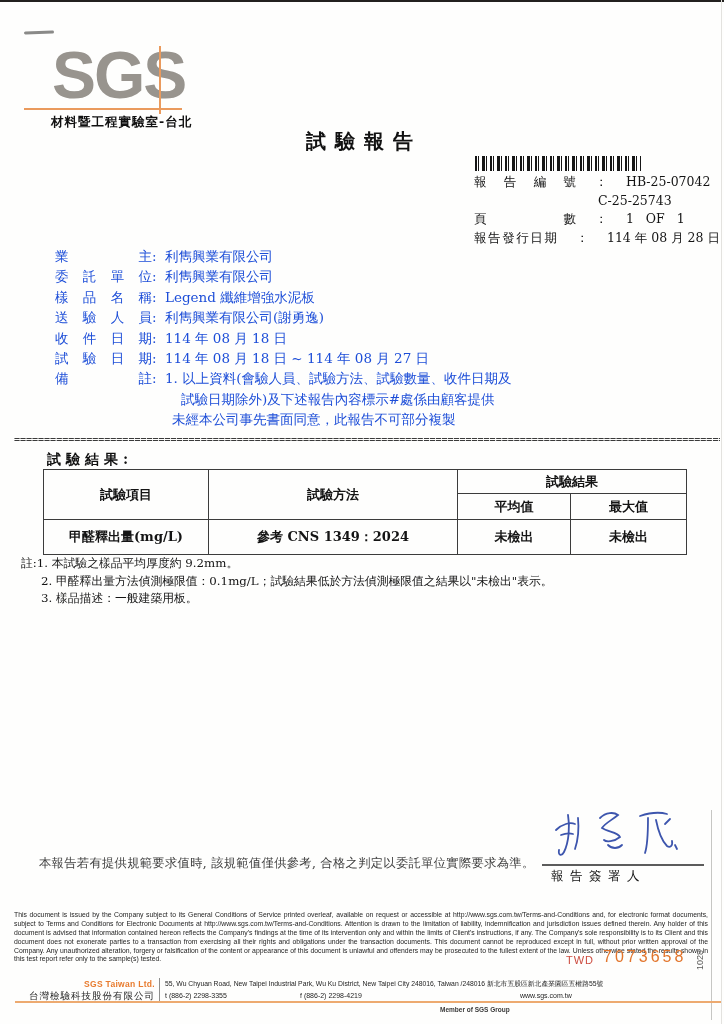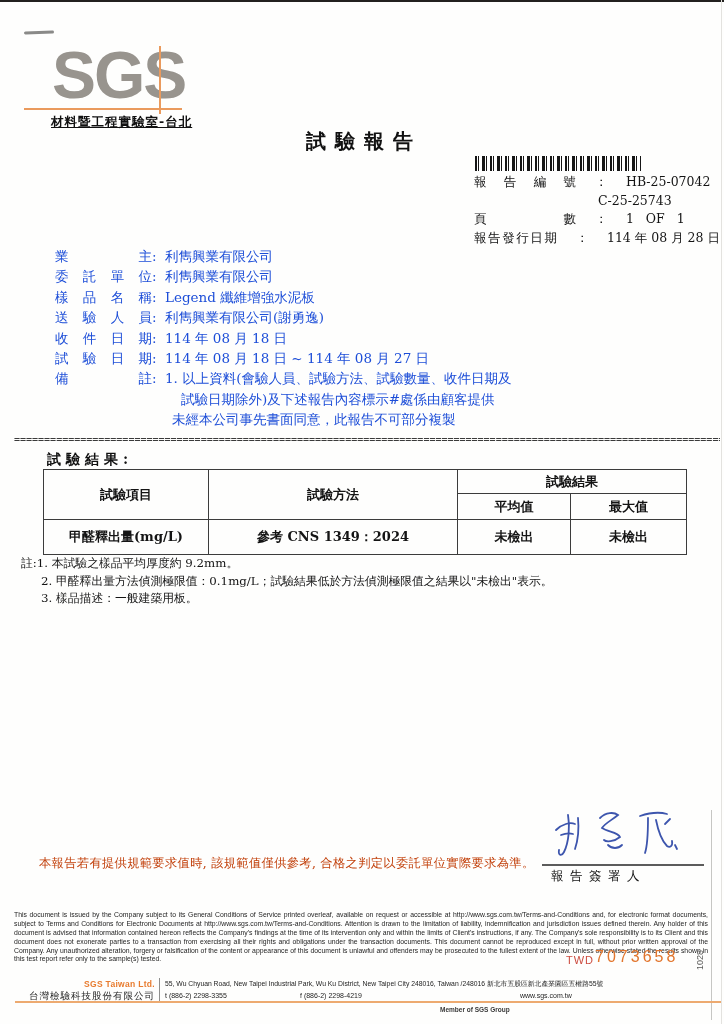--- a/index.html
+++ b/index.html
@@ -9,21 +9,21 @@
   
   .top-edge{position:absolute;top:0;left:0;width:724px;height:2px;background:#23211f;}
   .top-dash{position:absolute;left:24px;top:31px;width:30px;height:3px;background:#8a8a88;transform:rotate(-2deg);border-radius:2px;}
   .right-scan-line{position:absolute;left:711px;top:810px;width:1px;height:210px;background:#c6c6c3;}
   .right-scan-line2{position:absolute;left:721px;top:0;width:1px;height:1024px;background:#e3e2df;}
 
   
   .logo-brand{position:absolute;left:52px;top:44px;font-family:"Liberation Sans",sans-serif;font-weight:bold;font-size:66px;line-height:62px;letter-spacing:-2px;color:#98948e;}
   .logo-vline{position:absolute;left:159px;top:46px;width:2px;height:68px;background:#ea9a5d;}
   .logo-hline{position:absolute;left:24px;top:108px;width:158px;height:2px;background:#ea9a5d;}
-  .lab-name{position:absolute;left:51px;top:114px;font-size:12.5px;font-weight:bold;letter-spacing:1px;color:#111;text-decoration:underline;}
+  .lab-name{position:absolute;left:51px;top:114px;font-size:12.5px;font-weight:bold;letter-spacing:1px;color:#111;}
 
   .doc-title{position:absolute;left:306px;top:128px;font-size:20px;font-weight:bold;letter-spacing:9px;color:#111;white-space:nowrap;}
 
   
   .barcode{position:absolute;left:475px;top:156px;width:166px;height:15px;background:repeating-linear-gradient(90deg,#161616 0 2px,#fff 2px 3px,#161616 3px 4px,#fff 4px 7px,#161616 7px 10px,#fff 10px 11px,#161616 11px 12px,#fff 12px 15px);}
   .report-info{position:absolute;left:474px;top:173px;width:246px;font-size:12.5px;line-height:18.6px;color:#141414;}
   .ri-row{display:flex;gap:19px;}
   .ri-label{width:102px;text-align:justify;text-align-last:justify;}
   .ri-colon{width:12px;}
   .ri-value{flex:1;white-space:pre;}
@@ -51,29 +51,29 @@
   .col-avg{width:112px;}
   .col-max{width:115px;}
   .hrow1 th{height:23px;}
   .hrow2 th{height:25px;}
   .drow td{height:34px;}
 
   
   .footnotes{position:absolute;left:21px;top:555px;width:690px;font-size:11.8px;line-height:17.7px;color:#141414;}
   .footnotes div:nth-child(n+2){margin-left:20px;}
 
-  .statement{position:absolute;left:39px;top:855px;font-size:12.3px;letter-spacing:0.3px;color:#c2410c;white-space:nowrap;}
+  .statement{position:absolute;left:39px;top:855px;font-size:12.3px;letter-spacing:0.3px;color:#404040;white-space:nowrap;}
 
   
   .sig-svg{position:absolute;left:548px;top:804px;}
   .sig-line{position:absolute;left:542px;top:864px;width:162px;height:1.5px;background:#5c5c5c;}
   .sig-label{position:absolute;left:551px;top:868px;font-size:12.5px;letter-spacing:6.5px;color:#141414;white-space:nowrap;}
 
   
-  .stamp{position:absolute;left:566px;top:948px;display:flex;align-items:flex-end;gap:1px;font-family:"Liberation Sans",sans-serif;z-index:3;}
+  .stamp{position:absolute;left:566px;top:948px;display:flex;align-items:flex-end;gap:9px;font-family:"Liberation Sans",sans-serif;z-index:3;}
   .stamp-prefix{font-size:11px;letter-spacing:1px;}
   .stamp-number{font-size:16px;letter-spacing:3px;font-weight:500;}
 
   
   .disclaimer{position:absolute;left:14px;top:911px;width:694px;font-family:"Liberation Sans",sans-serif;font-size:6.85px;line-height:1.3;text-align:justify;color:#1d1d1d;}
 
   
   .footer-left{position:absolute;left:15px;top:979px;width:140px;text-align:right;}
   .footer-sgs{font-family:"Liberation Sans",sans-serif;font-weight:bold;font-size:8.5px;letter-spacing:0.3px;}
   .footer-cn{font-size:9.5px;letter-spacing:1px;color:#1d1d1d;margin-top:1px;}

